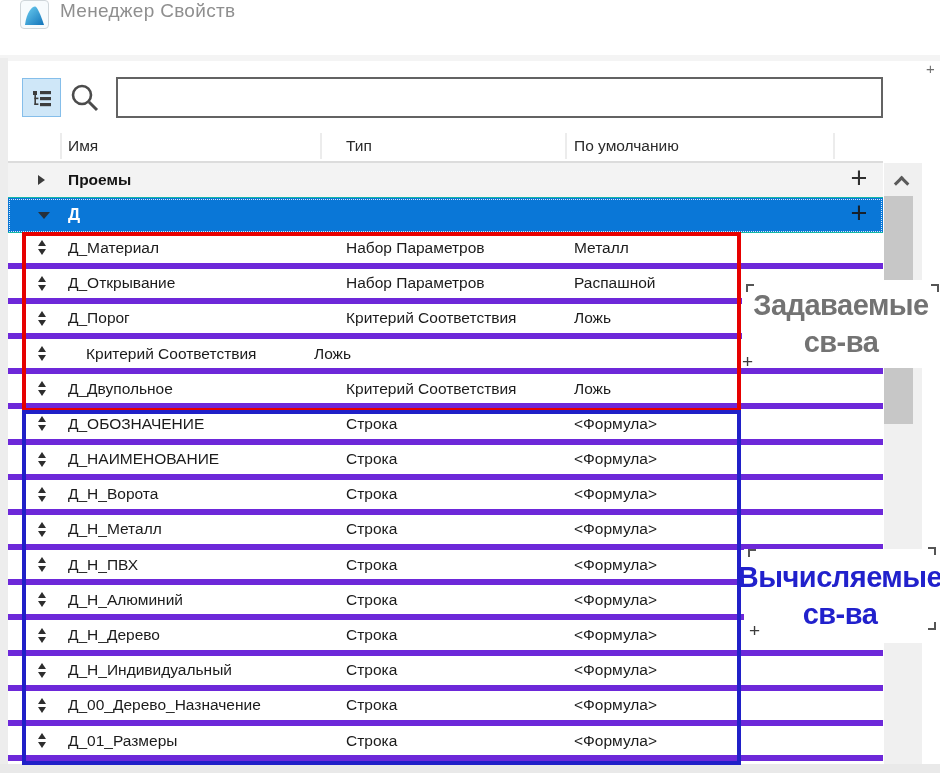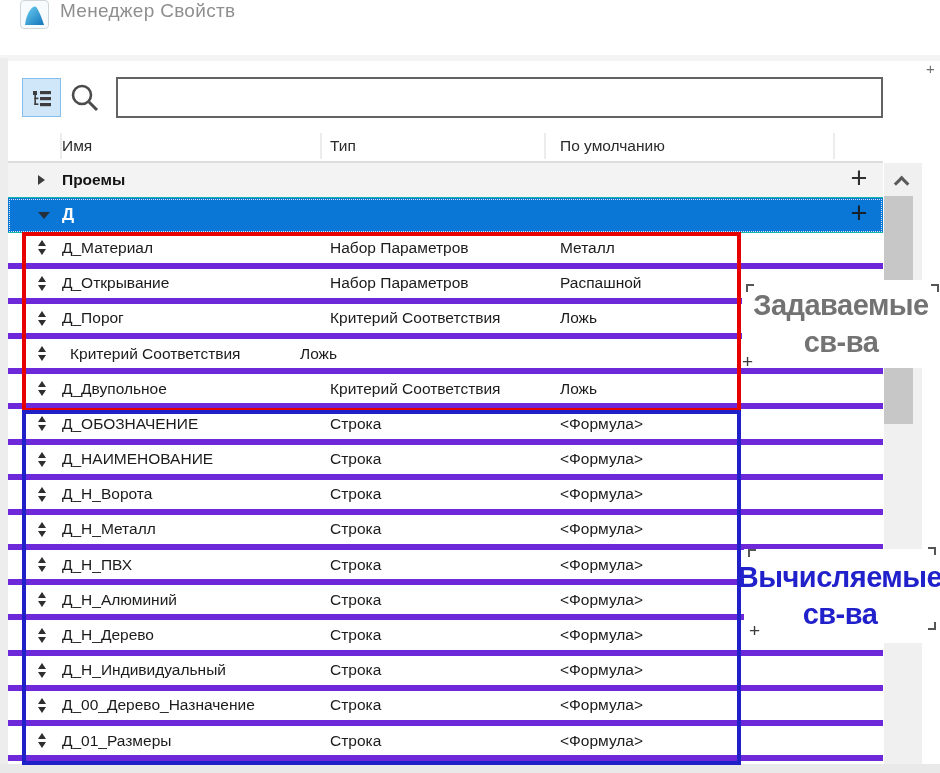--- a/index.html
+++ b/index.html
@@ -29,23 +29,23 @@
     border: 2px solid #636363; background: #fff; font-size: 17px; padding: 0 8px;
     font-family: "Liberation Sans", sans-serif; outline: none; }
 
   
   .table { position: absolute; left: 8px; top: 130px; width: 875px; }
   .hrow { display: flex; height: 33px; align-items: center; background: #fff;
     border-bottom: 2px solid #dcdcdc; font-size: 15.5px; color: #2a2a2a; }
   .hrow .hc { height: 26px; display: flex; align-items: center; }
   .hc-sep { border-right: 2px solid #ececec; }
   .c-icon { width: 54px; display: flex; align-items: center; padding-left: 30px; flex: none; }
-  .c-name { width: 260px; padding-left: 0; flex: none; }
-  .c-type { width: 224px; padding-left: 8px; flex: none; }
-  .c-def  { flex: 1; padding-left: 14px; }
+  .c-name { width: 260px; padding-left: 6px; flex: none; }
+  .c-type { width: 245px; padding-left: 24px; flex: none; }
+  .c-def  { flex: 1; padding-left: 7px; }
   .c-plus { width: 48px; flex: none; display: flex; align-items: center; justify-content: center; }
 
   .row { display: flex; height: 35.2px; align-items: center; background: #fff;
     border-bottom: 6px solid #6d28d9; font-size: 15.5px; white-space: nowrap; }
   .cell { overflow: visible; }
   .group-row { background: #f3f3f3; border-bottom: 1px solid #14b8a6; font-weight: bold; color: #141414; }
   .group-row.selected { background: #0a77d7; color: #fff; font-size: 17px;
     outline: 1px dotted #d5e8fa; outline-offset: -2px; }
   .plus-glyph { font-size: 29px; font-weight: 400; color: #2f2f2f; line-height: 1; margin-top: -3px; cursor: default; }
   .selected .plus-glyph { color: #16212c; }

